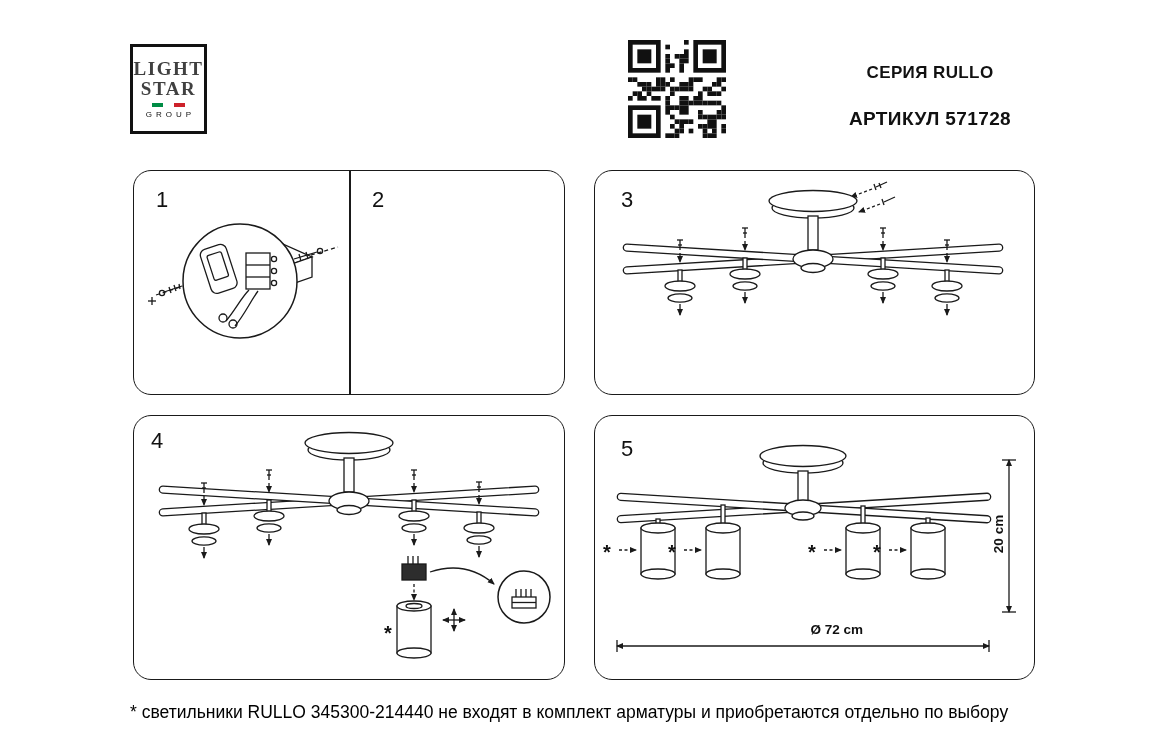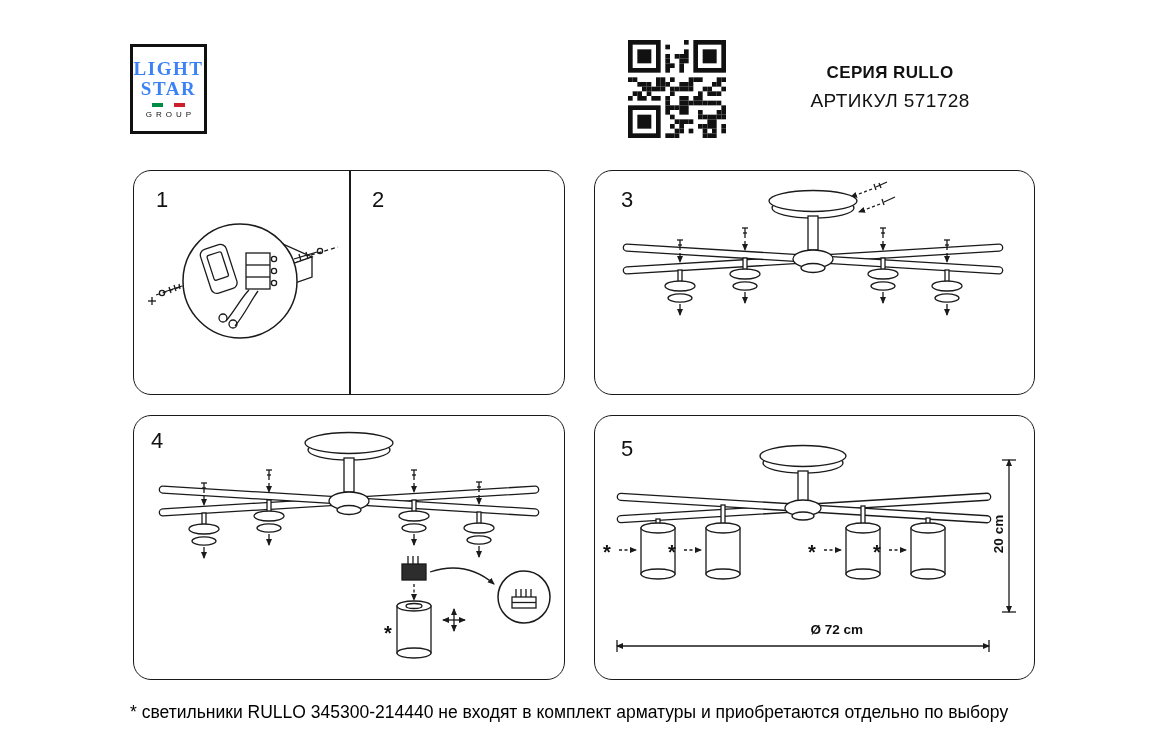--- a/index.html
+++ b/index.html
@@ -12,34 +12,34 @@
   .page { position:relative; width:1169px; height:750px; background:#fff; overflow:hidden; }
 
   
   .logo {
     position:absolute; left:130px; top:44px; width:77px; height:90px;
     border:3px solid #111; background:#fff;
     display:flex; flex-direction:column; align-items:center; justify-content:center;
   }
   .logo .l1, .logo .l2 {
     font-family:"Liberation Serif", serif; font-weight:700;
-    font-size:19px; letter-spacing:1.5px; line-height:1.06; color:#3b82f6;
+    font-size:19px; letter-spacing:1.5px; line-height:1.06; color:#404040;
   }
   .logo .flag { display:flex; width:34px; height:4px; margin-top:4px; }
   .logo .flag i { flex:1; display:block; }
   .logo .l3 { font-size:8px; letter-spacing:4px; margin-top:3px; padding-left:4px; color:#111; }
 
   .title {
     position:absolute; left:233px; top:56px; width:400px;
     font-size:22px; font-weight:700; line-height:1.42; color:#111;
   }
   .qr { position:absolute; left:628px; top:40px; width:98px; height:98px; }
-  .product { position:absolute; left:780px; top:63px; width:220px; text-align:center; }
+  .product { position:absolute; left:820px; top:63px; width:220px; text-align:center; }
   .series  { font-size:17px; font-weight:700; letter-spacing:.4px; color:#111; }
-  .article { font-size:19px; font-weight:400; letter-spacing:.4px; margin-top:7px; color:#111; }
+  .article { font-size:19px; font-weight:700; letter-spacing:.4px; margin-top:25px; color:#111; }
 
   
   .panel {
     position:absolute; border:1.6px solid #1a1a1a; border-radius:18px; background:#fff;
   }
   .panel-a { left:133px; top:170px; width:432px; height:225px; }
   .panel-a .divider { position:absolute; left:215px; top:0; bottom:0; width:1.6px; background:#1a1a1a; }
   .panel-3 { left:594px; top:170px; width:441px; height:225px; }
   .panel-4 { left:133px; top:415px; width:432px; height:265px; }
   .panel-5 { left:594px; top:415px; width:441px; height:265px; }

